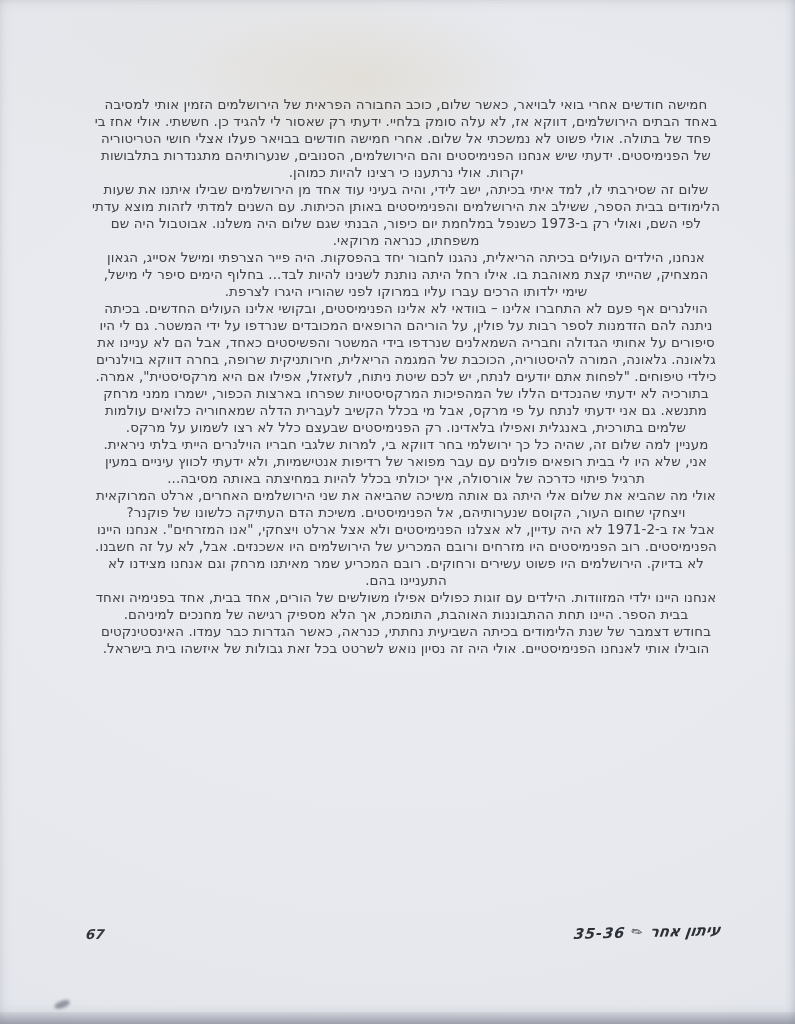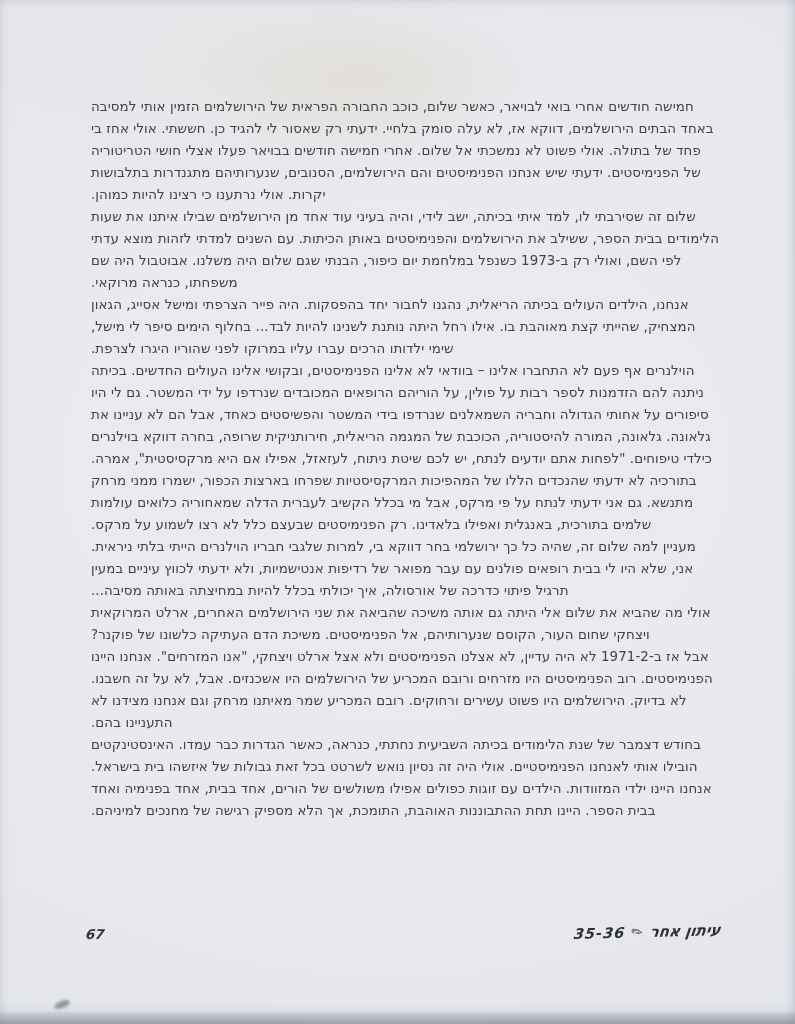--- a/index.html
+++ b/index.html
@@ -40,24 +40,24 @@
     border-radius: 60% 40% 50% 50%;
     filter: blur(1.5px);
     transform: rotate(-18deg);
   }
   .text-block {
     position: absolute;
     top: 96px;
     right: 74px;
     width: 630px;
     direction: rtl;
-    text-align: left;
+    text-align: center;
     color: #414349;
     font-size: 13.4px;
-    line-height: 22px;
+    line-height: 17px;
     letter-spacing: 0.1px;
   }
   .text-block p {
     margin: 0;
   }
   .page-number {
     position: absolute;
     left: 86px;
     top: 926px;
     font-size: 13.5px;
@@ -104,22 +104,22 @@
 
   <div class="text-block">
     <p>חמישה חודשים אחרי בואי לבויאר, כאשר שלום, כוכב החבורה הפראית של הירושלמים הזמין אותי למסיבה באחד הבתים הירושלמים, דווקא אז, לא עלה סומק בלחיי. ידעתי רק שאסור לי להגיד כן. חששתי. אולי אחז בי פחד של בתולה. אולי פשוט לא נמשכתי אל שלום. אחרי חמישה חודשים בבויאר פעלו אצלי חושי הטריטוריה של הפנימיסטים. ידעתי שיש אנחנו הפנימיסטים והם הירושלמים, הסנובים, שנערותיהם מתגנדרות בתלבושות יקרות. אולי נרתענו כי רצינו להיות כמוהן.</p>
     <p>שלום זה שסירבתי לו, למד איתי בכיתה, ישב לידי, והיה בעיני עוד אחד מן הירושלמים שבילו איתנו את שעות הלימודים בבית הספר, ששילב את הירושלמים והפנימיסטים באותן הכיתות. עם השנים למדתי לזהות מוצא עדתי לפי השם, ואולי רק ב-1973 כשנפל במלחמת יום כיפור, הבנתי שגם שלום היה משלנו. אבוטבול היה שם משפחתו, כנראה מרוקאי.</p>
     <p>אנחנו, הילדים העולים בכיתה הריאלית, נהגנו לחבור יחד בהפסקות. היה פייר הצרפתי ומישל אסייג, הגאון המצחיק, שהייתי קצת מאוהבת בו. אילו רחל היתה נותנת לשנינו להיות לבד... בחלוף הימים סיפר לי מישל, שימי ילדותו הרכים עברו עליו במרוקו לפני שהוריו היגרו לצרפת.</p>
     <p>הוילנרים אף פעם לא התחברו אלינו – בוודאי לא אלינו הפנימיסטים, ובקושי אלינו העולים החדשים. בכיתה ניתנה להם הזדמנות לספר רבות על פולין, על הוריהם הרופאים המכובדים שנרדפו על ידי המשטר. גם לי היו סיפורים על אחותי הגדולה וחבריה השמאלנים שנרדפו בידי המשטר והפשיסטים כאחד, אבל הם לא עניינו את גלאונה. גלאונה, המורה להיסטוריה, הכוכבת של המגמה הריאלית, חירותניקית שרופה, בחרה דווקא בוילנרים כילדי טיפוחים. "לפחות אתם יודעים לנתח, יש לכם שיטת ניתוח, לעזאזל, אפילו אם היא מרקסיסטית", אמרה.</p>
     <p>בתורכיה לא ידעתי שהנכדים הללו של המהפיכות המרקסיסטיות שפרחו בארצות הכפור, ישמרו ממני מרחק מתנשא. גם אני ידעתי לנתח על פי מרקס, אבל מי בכלל הקשיב לעברית הדלה שמאחוריה כלואים עולמות שלמים בתורכית, באנגלית ואפילו בלאדינו. רק הפנימיסטים שבעצם כלל לא רצו לשמוע על מרקס.</p>
     <p>מעניין למה שלום זה, שהיה כל כך ירושלמי בחר דווקא בי, למרות שלגבי חבריו הוילנרים הייתי בלתי ניראית. אני, שלא היו לי בבית רופאים פולנים עם עבר מפואר של רדיפות אנטישמיות, ולא ידעתי לכווץ עיניים במעין תרגיל פיתוי כדרכה של אורסולה, איך יכולתי בכלל להיות במחיצתה באותה מסיבה...</p>
     <p>אולי מה שהביא את שלום אלי היתה גם אותה משיכה שהביאה את שני הירושלמים האחרים, ארלט המרוקאית ויצחקי שחום העור, הקוסם שנערותיהם, אל הפנימיסטים. משיכת הדם העתיקה כלשונו של פוקנר?</p>
     <p>אבל אז ב-1971-2 לא היה עדיין, לא אצלנו הפנימיסטים ולא אצל ארלט ויצחקי, "אנו המזרחים". אנחנו היינו הפנימיסטים. רוב הפנימיסטים היו מזרחים ורובם המכריע של הירושלמים היו אשכנזים. אבל, לא על זה חשבנו. לא בדיוק. הירושלמים היו פשוט עשירים ורחוקים. רובם המכריע שמר מאיתנו מרחק וגם אנחנו מצידנו לא התעניינו בהם.</p>
+    <p>אנחנו היינו ילדי המזוודות. הילדים עם זוגות כפולים אפילו משולשים של הורים, אחד בבית, אחד בפנימיה ואחד בבית הספר. היינו תחת ההתבוננות האוהבת, התומכת, אך הלא מספיק רגישה של מחנכים למיניהם.</p>
     <p>בחודש דצמבר של שנת הלימודים בכיתה השביעית נחתתי, כנראה, כאשר הגדרות כבר עמדו. האינסטינקטים הובילו אותי לאנחנו הפנימיסטיים. אולי היה זה נסיון נואש לשרטט בכל זאת גבולות של איזשהו בית בישראל.</p>
-    <p>אנחנו היינו ילדי המזוודות. הילדים עם זוגות כפולים אפילו משולשים של הורים, אחד בבית, אחד בפנימיה ואחד בבית הספר. היינו תחת ההתבוננות האוהבת, התומכת, אך הלא מספיק רגישה של מחנכים למיניהם.</p>
   </div>
 
   <div class="page-number">67</div>
 
   <div class="annotation">
     <span class="hand-text">עיתון אחר</span>
     <span class="pencil">✎</span>
     <span class="hand-pages">35-36</span>
   </div>
 

